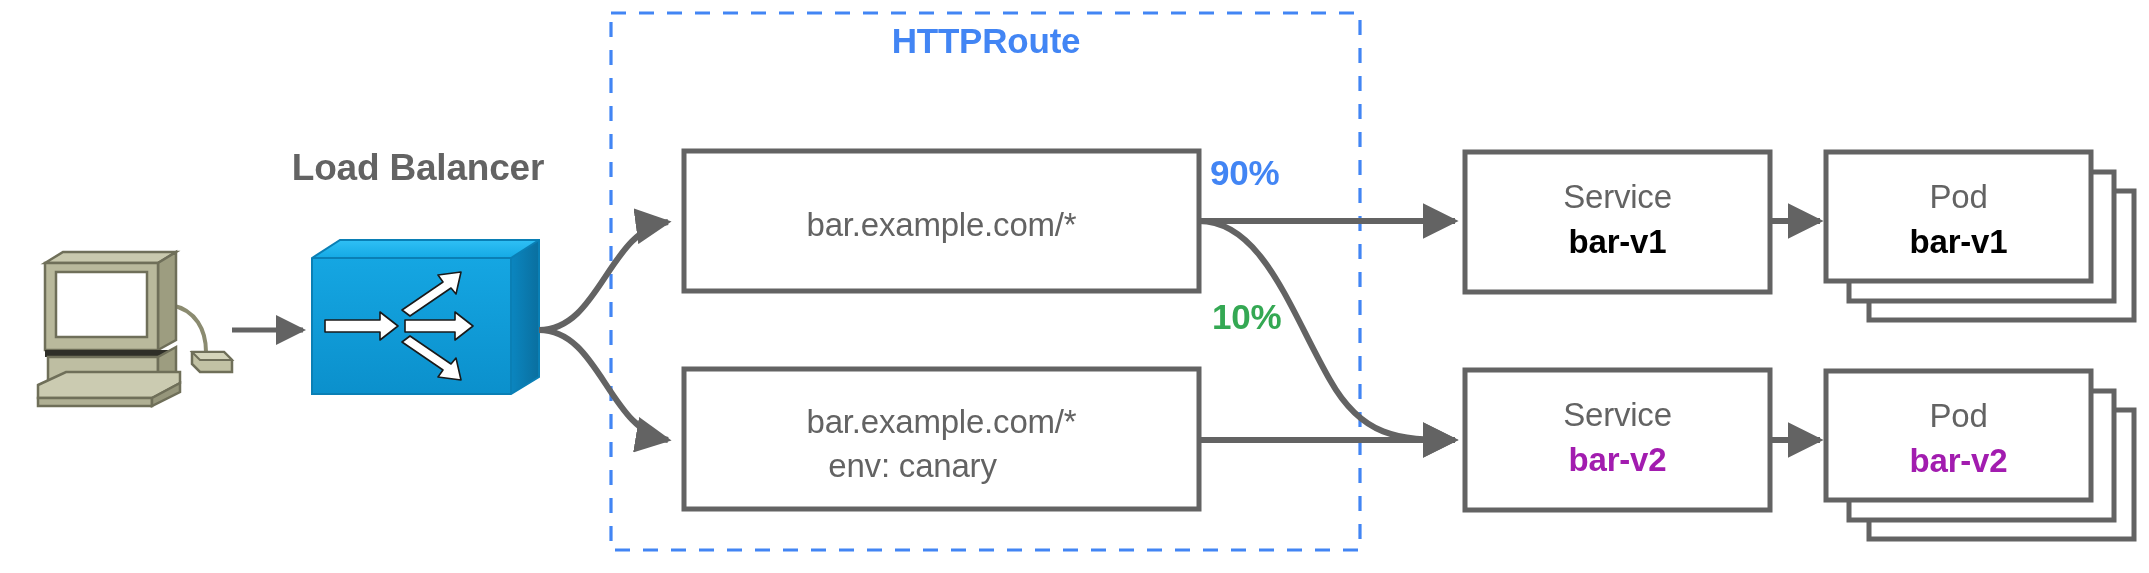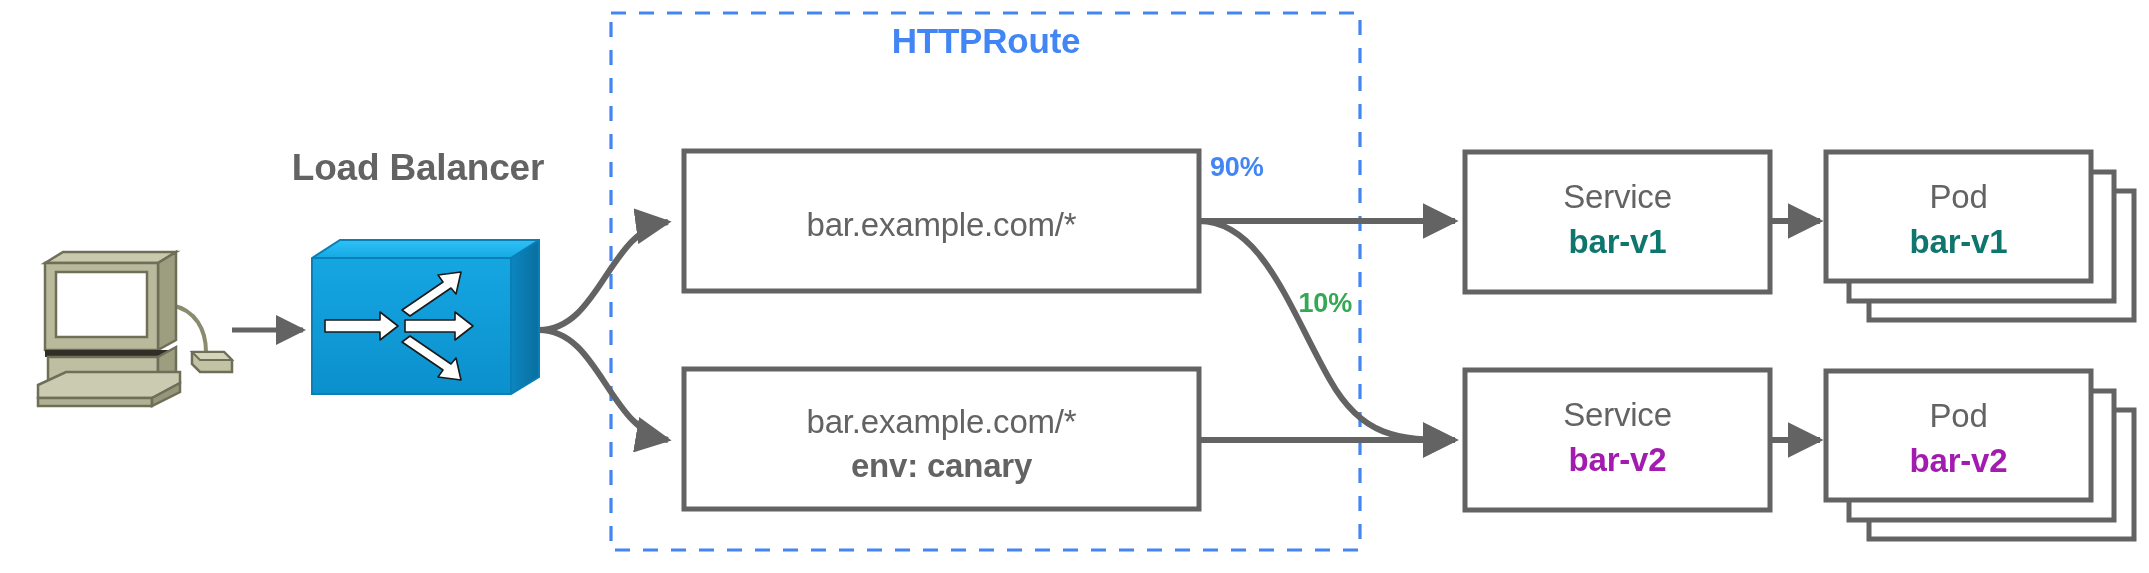--- a/index.html
+++ b/index.html
@@ -46,27 +46,27 @@
     letter-spacing: -0.2px;
     line-height: 1.25;
   }
   .box-text {
     font-size: 33px;
     color: #636363;
     letter-spacing: -0.2px;
     line-height: 1.33;
   }
   .pct {
-    font-size: 27px;
+    font-size: 35px;
     font-weight: bold;
     letter-spacing: -0.2px;
   }
   .pct-blue { color: #4285f4; }
   .pct-green { color: #34a853; }
-  .nodename-blue { color: #0f766e; font-weight: bold; }
+  .nodename-blue { color: #000000; font-weight: bold; }
   .nodename-green { color: #a21caf; font-weight: bold; }
 </style>
 </head>
 <body>
 
 <div id="canvas">
 
   <svg id="svg-layer" viewBox="0 0 2149 573" xmlns="http://www.w3.org/2000/svg">
     <defs>
       <marker id="arrow" viewBox="0 0 10 10" refX="9" refY="5" markerWidth="6" markerHeight="6" orient="auto-start-reverse">
@@ -172,24 +172,24 @@
     </g>
   </svg>
 
   <div class="txt route-title" style="left:836px; top:19px; width:300px;">HTTPRoute</div>
 
   <div class="txt lb-label" style="left:268px; top:146px; width:300px;">Load Balancer</div>
 
   <div class="txt box-text" style="left:684px; top:203px; width:515px;">bar.example.com/*</div>
 
   <div class="txt box-text" style="left:684px; top:400px; width:515px;">bar.example.com/*</div>
-  <div class="txt box-text" style="left:684px; top:444px; width:515px;font-weight:bold;">env: canary</div>
+  <div class="txt box-text" style="left:655px; top:444px; width:515px;">env: canary</div>
 
   <div class="txt pct pct-blue" style="left:1210px; top:152px; width:140px; text-align:left;">90%</div>
-  <div class="txt pct pct-green" style="left:1212px; top:288px; width:140px; text-align:right;">10%</div>
+  <div class="txt pct pct-green" style="left:1212px; top:296px; width:140px; text-align:left;">10%</div>
 
   <div class="txt box-text" style="left:1465px; top:175px; width:305px;">Service</div>
   <div class="txt box-text nodename-blue" style="left:1465px; top:220px; width:305px;">bar-v1</div>
 
   <div class="txt box-text" style="left:1465px; top:393px; width:305px;">Service</div>
   <div class="txt box-text nodename-green" style="left:1465px; top:438px; width:305px;">bar-v2</div>
 
   <div class="txt box-text" style="left:1826px; top:175px; width:265px;">Pod</div>
   <div class="txt box-text nodename-blue" style="left:1826px; top:220px; width:265px;">bar-v1</div>
 

